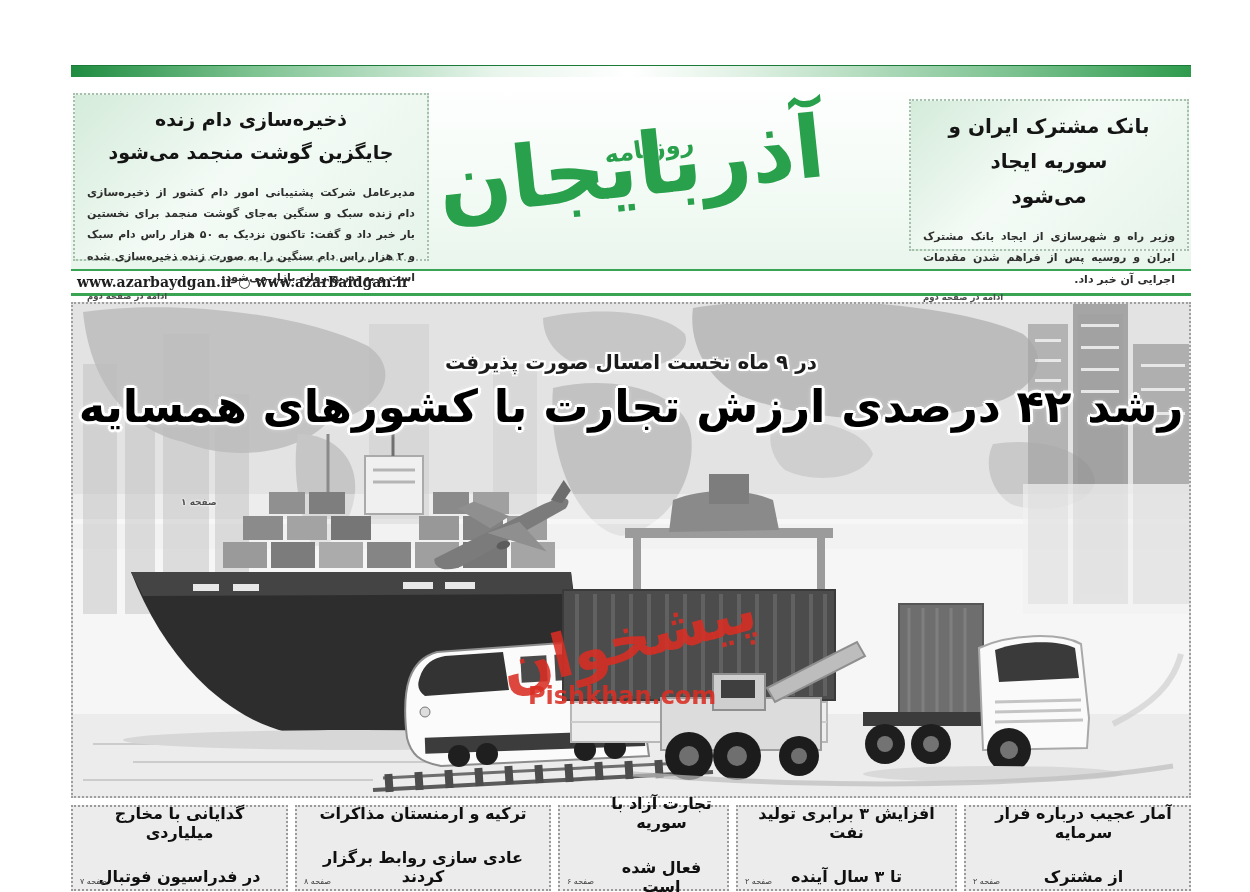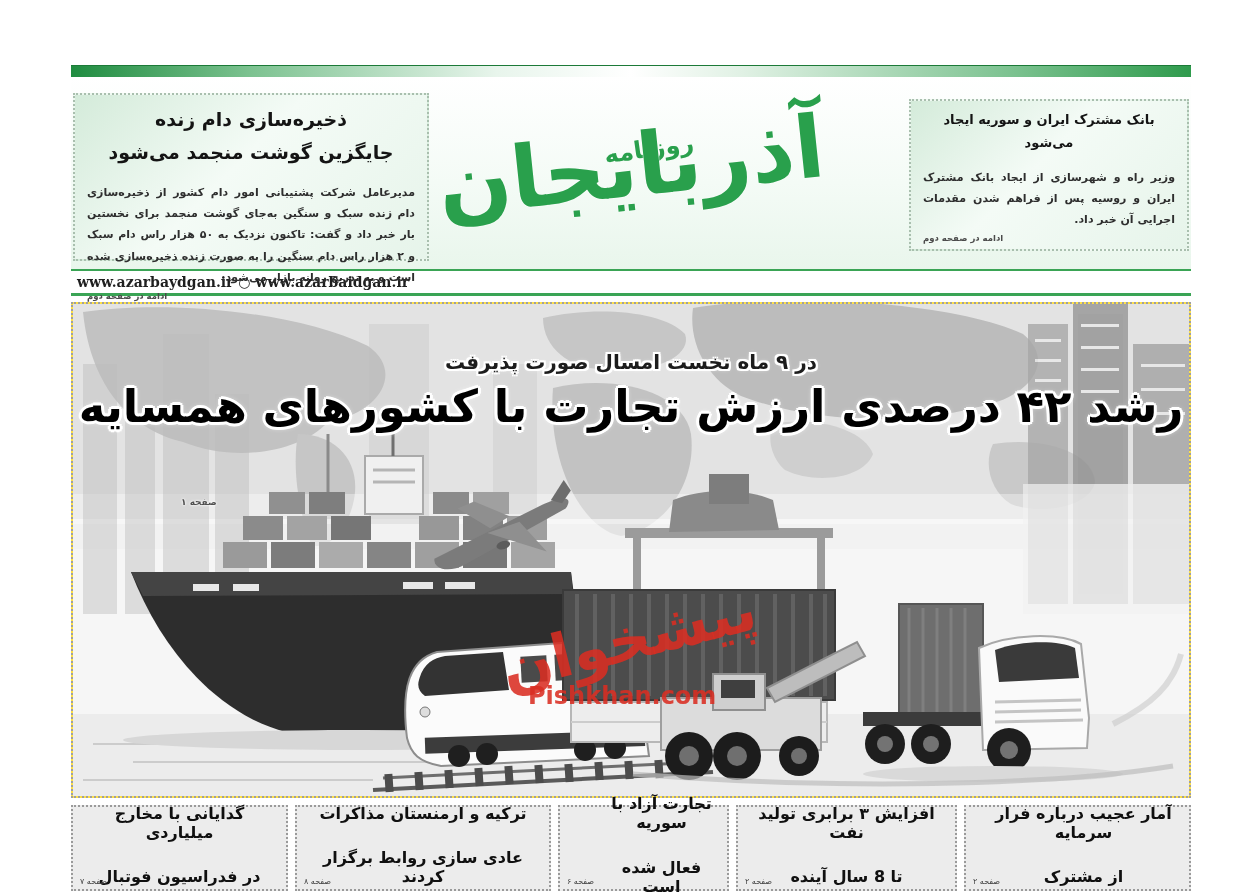--- a/index.html
+++ b/index.html
@@ -10,38 +10,38 @@
   .topbar{height:11px;border-top:1px solid #1c7a38;
     background:linear-gradient(to right,#1f8c40 0%,#7cc290 16%,#e8f5ec 38%,#ffffff 50%,#e0f1e4 60%,#7cc290 84%,#2f9b4d 100%);}
 
   
   .header{position:relative;height:192px;background:linear-gradient(to bottom,#ffffff 0%,#f4fbf6 55%,#e9f6ec 100%);}
   .hbox{position:absolute;border:2px dotted #a9bfae;background:linear-gradient(135deg,#d4ebda 0%,#f4fbf6 45%,#e6f4ea 100%);box-sizing:border-box;padding:8px 12px;direction:rtl;}
   .hbox-left{left:2px;top:16px;width:356px;height:168px;}
   .hbox-right{right:2px;top:22px;width:280px;height:152px;}
   .hbox .title{font-weight:bold;color:#141414;text-align:center;line-height:1.75;}
   .hbox-left .title{font-size:19px;}
-  .hbox-right .title{font-size:13px;}
+  .hbox-right .title{font-size:20px;}
   .hbox .body{font-weight:bold;color:#2e2e2e;font-size:11px;line-height:1.95;text-align:justify;margin-top:12px;}
   .hbox .cont{font-size:8.5px;color:#4a4a4a;font-weight:bold;text-align:left;margin-top:2px;}
 
   .logo-wrap{position:absolute;left:355px;top:0;width:410px;height:192px;pointer-events:none;}
   .logo-main{position:absolute;left:0;top:8px;width:410px;text-align:center;font-size:86px;font-weight:bold;color:#29a04c;
     transform:rotate(-6deg);letter-spacing:-2px;line-height:1.9;
     text-shadow:0 0 1px #ffffff,0 0 2px #ffffff;}
   .logo-sub{position:absolute;left:178px;top:58px;font-size:24px;font-weight:bold;color:#29a04c;transform:rotate(-8deg);}
 
   
   .dateline{height:27px;border-top:2px solid #3aa455;border-bottom:3px solid #3aa455;box-sizing:border-box;
     display:flex;align-items:center;justify-content:space-between;direction:ltr;padding:0 6px;background:#ffffff;}
   .date-info{direction:rtl;font-size:11px;font-weight:bold;color:#3c3c3c;}
   .websites{direction:ltr;font-family:"DejaVu Serif",serif;font-weight:bold;font-size:14px;color:#1f1f1f;}
 
   
-  .picture{position:relative;margin-top:6px;height:492px;border:2px dotted #9f9f9f;box-sizing:content-box;background:#fde047;overflow:hidden;}
+  .picture{position:relative;margin-top:6px;height:492px;border:2px dotted #9f9f9f;box-sizing:content-box;background:#e5e5e5;overflow:hidden;}
   .picture svg{position:absolute;left:0;top:0;}
   .kicker{position:absolute;left:0;right:0;top:46px;text-align:center;font-size:20px;font-weight:bold;color:#1c1c1c;direction:rtl;
     text-shadow:-2px 0 #fff,2px 0 #fff,0 -2px #fff,0 2px #fff,-2px -2px #fff,2px 2px #fff,2px -2px #fff,-2px 2px #fff,0 0 5px #fff;}
   .headline{position:absolute;left:0;right:0;top:76px;text-align:center;font-size:45px;font-weight:bold;color:#000;direction:rtl;letter-spacing:-1px;
     text-shadow:-3px 0 #fff,3px 0 #fff,0 -3px #fff,0 3px #fff,-2px -2px #fff,2px 2px #fff,2px -2px #fff,-2px 2px #fff,0 0 6px #fff;}
   .page-ref{position:absolute;left:108px;top:150px;font-size:9px;font-weight:bold;color:#4f4f4f;direction:rtl;
     text-shadow:0 0 2px #fff,0 0 3px #fff;margin-top:43px;}
   .watermark-fa{position:absolute;left:425px;top:300px;font-size:60px;font-weight:bold;color:rgba(218,45,34,0.88);transform:rotate(-14deg);direction:rtl;}
   .watermark-en{position:absolute;left:455px;top:378px;font-size:24px;font-weight:bold;color:rgba(218,45,34,0.88);}
 
@@ -307,21 +307,21 @@
     <div class="story s1">
       <div class="t">
         <span>آمار عجیب درباره فرار سرمایه</span>
         <span class="l2">از مشترک</span>
       </div>
       <div class="pg">صفحه ۲</div>
     </div>
     <div class="story s2">
       <div class="t">
         <span>افزایش ۳ برابری تولید نفت</span>
-        <span class="l2">تا 8 سال آینده</span>
+        <span class="l2">تا ۳ سال آینده</span>
       </div>
       <div class="pg">صفحه ۲</div>
     </div>
     <div class="story s3">
       <div class="t">
         <span>تجارت آزاد با سوریه</span>
         <span class="l2">فعال شده است</span>
       </div>
       <div class="pg">صفحه ۶</div>
     </div>

